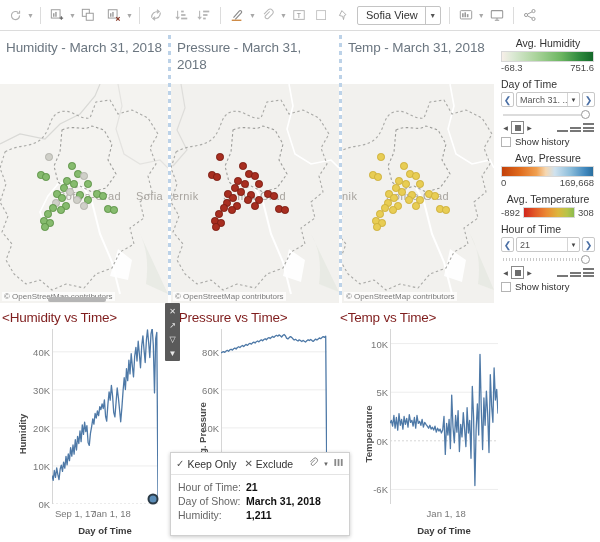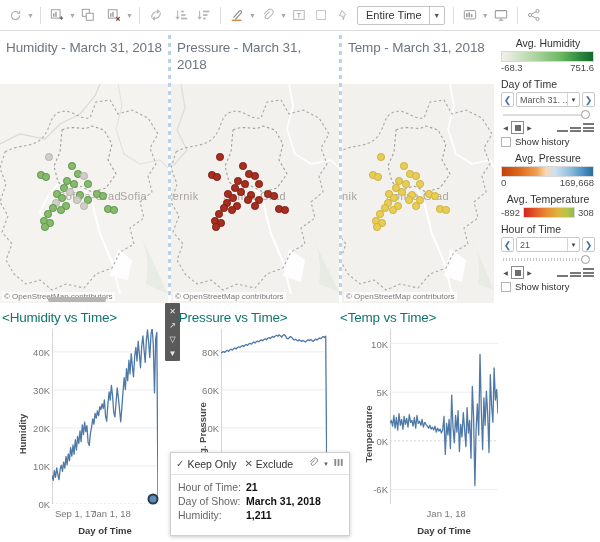--- a/index.html
+++ b/index.html
@@ -142,21 +142,21 @@
   .hist-box { width: 10px; height: 10px; border: 1px solid #b4b4b4; background: #fff; }
   .hist-label { font-size: 9.5px; color: #333; }
 
   
   .chart-row { position: absolute; top: 305px; left: 0; width: 600px; height: 237px; background: #fff; }
   .chart-panel { position: absolute; top: 0; height: 233px; background: #fff; }
   .chart-panel.c1 { left: 0; width: 166px; }
   .chart-panel.c2 { left: 169px; width: 166px; }
   .chart-panel.c3 { left: 338px; width: 168px; }
   .chart-title {
-    font-size: 13.5px; color: #0f766e; padding: 4px 0 0 2px; line-height: 18px;
+    font-size: 13.5px; color: #7f1d1d; padding: 4px 0 0 2px; line-height: 18px;
     white-space: nowrap; letter-spacing: -0.2px;
   }
   .chart-body { position: absolute; left: 0; top: 24px; right: 0; bottom: 0; }
   .ylabel {
     position: absolute; left: 2px; top: 50%; transform: translateY(-50%) rotate(-90deg);
     transform-origin: center; font-size: 9.5px; color: #4a4a4a; white-space: nowrap;
     font-weight: bold;
   }
   .ytick {
     position: absolute; right: 0; font-size: 9.5px; color: #777;
@@ -305,21 +305,21 @@
       <svg width="13" height="13" viewBox="0 0 16 16">
           <rect x="2" y="2" width="11" height="11" fill="none" stroke="#c0c0c0" stroke-width="1.1"></rect>
         </svg>
     </div>
     <div class="tb-btn">
       <svg width="13" height="13" viewBox="0 0 16 16">
           <path d="M6 2l5 5-2 1-1 5-1-4-4-1z" fill="none" stroke="#a8a8a8" stroke-width="1.1"></path>
         </svg>
     </div>
     <div class="view-select">
-      <span class="vs-label">Entire Time</span>
+      <span class="vs-label">Sofia View</span>
       <span class="vs-arrow">▼</span>
     </div>
     <div class="tb-sep"></div>
     <div class="tb-btn">
       <svg width="14" height="14" viewBox="0 0 16 16">
           <rect x="1.5" y="3" width="13" height="9.5" rx="1" fill="none" stroke="#9a9a9a" stroke-width="1.1"></rect>
           <rect x="3.5" y="6" width="1.8" height="4.5" fill="#9a9a9a"></rect>
           <rect x="6.2" y="5" width="1.8" height="5.5" fill="#9a9a9a"></rect>
           <rect x="9" y="7" width="1.8" height="3.5" fill="#9a9a9a"></rect>
         </svg>
@@ -352,21 +352,21 @@
           <path d="M0 60 L20 50 L45 55 L60 40 L80 30 L95 12 L100 0" fill="none" stroke="#d9d9d6" stroke-width="1.2"></path>
           <path d="M118 0 L122 22 L116 45 L124 70 L140 80 L160 76 L168 84" fill="none" stroke="#e4e3e0" stroke-width="1.2"></path>
           <path d="M84 104 L92 118 L100 150 L112 178 L120 210" fill="none" stroke="#ffffff" stroke-width="2"></path>
           <path d="M84 104 L70 96 L58 100 L48 112 L40 128 L46 146" fill="none" stroke="#ffffff" stroke-width="1.6"></path>
           <path d="M140 150 Q150 170 146 200 L168 210" fill="#e6e9e2" opacity="0.8"></path>
           <path d="M118 165 L132 176 L128 196 L110 192 Z" fill="#ffffff" opacity="0.9"></path>
           <path d="M5 68 C18 60 30 64 40 56 C52 46 48 32 60 28 C72 24 78 36 90 34 L96 18 L110 16 L118 30 L132 26 L148 34 L158 50 L150 64 L156 80 L148 92 L152 108 L140 118 L144 134 L130 144 L134 160 L120 168 L112 184 L96 190 L84 204 L66 200 L52 206 L40 196 L26 200 L14 190 L6 176 L12 160 L2 148 L8 132 L0 118 L6 100 L0 84 Z" fill="none" stroke="#a9a9a6" stroke-width="1.1" stroke-dasharray="2.5,2.5"></path>
           <path d="M62 46 C74 40 84 48 92 42 L104 46 L112 60 L108 76 L116 90 L106 104 L92 108 L80 102 L68 106 L58 98 L54 82 L60 68 Z" fill="none" stroke="#9e9e9b" stroke-width="1.1" stroke-dasharray="2.5,2.5"></path>
         </svg>
         <div class="map-label" style="left:58px;top:106px;">Sofiya-Grad</div>
-        <div class="map-label" style="left:120px;top:106px;">Sofia</div>
+        <div class="map-label" style="left:136px;top:106px;">Sofia</div>
         <div class="dots">
             <div class="dot" style="left: 45.25px; top: 69.25px; width: 7.5px; height: 7.5px; background: rgb(207, 207, 200); border: 1px solid rgb(180, 180, 173);"></div>
             <div class="dot" style="left: 37.25px; top: 87.25px; width: 7.5px; height: 7.5px; background: rgb(134, 187, 110); border: 1px solid rgb(94, 148, 72);"></div>
             <div class="dot" style="left: 42.25px; top: 89.25px; width: 7.5px; height: 7.5px; background: rgb(134, 187, 110); border: 1px solid rgb(94, 148, 72);"></div>
             <div class="dot" style="left: 68.25px; top: 78.25px; width: 7.5px; height: 7.5px; background: rgb(134, 187, 110); border: 1px solid rgb(94, 148, 72);"></div>
             <div class="dot" style="left: 74.25px; top: 86.25px; width: 7.5px; height: 7.5px; background: rgb(134, 187, 110); border: 1px solid rgb(94, 148, 72);"></div>
             <div class="dot" style="left: 80.25px; top: 88.25px; width: 7.5px; height: 7.5px; background: rgb(207, 207, 200); border: 1px solid rgb(180, 180, 173);"></div>
             <div class="dot" style="left: 63.25px; top: 93.25px; width: 7.5px; height: 7.5px; background: rgb(134, 187, 110); border: 1px solid rgb(94, 148, 72);"></div>
             <div class="dot" style="left: 70.25px; top: 96.25px; width: 7.5px; height: 7.5px; background: rgb(134, 187, 110); border: 1px solid rgb(94, 148, 72);"></div>
             <div class="dot" style="left: 84.25px; top: 96.25px; width: 7.5px; height: 7.5px; background: rgb(134, 187, 110); border: 1px solid rgb(94, 148, 72);"></div>

